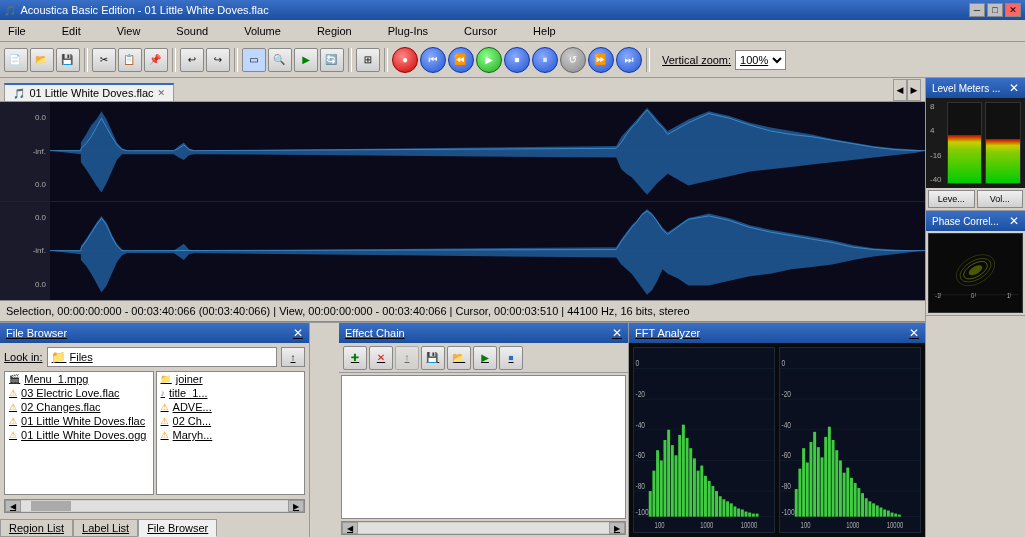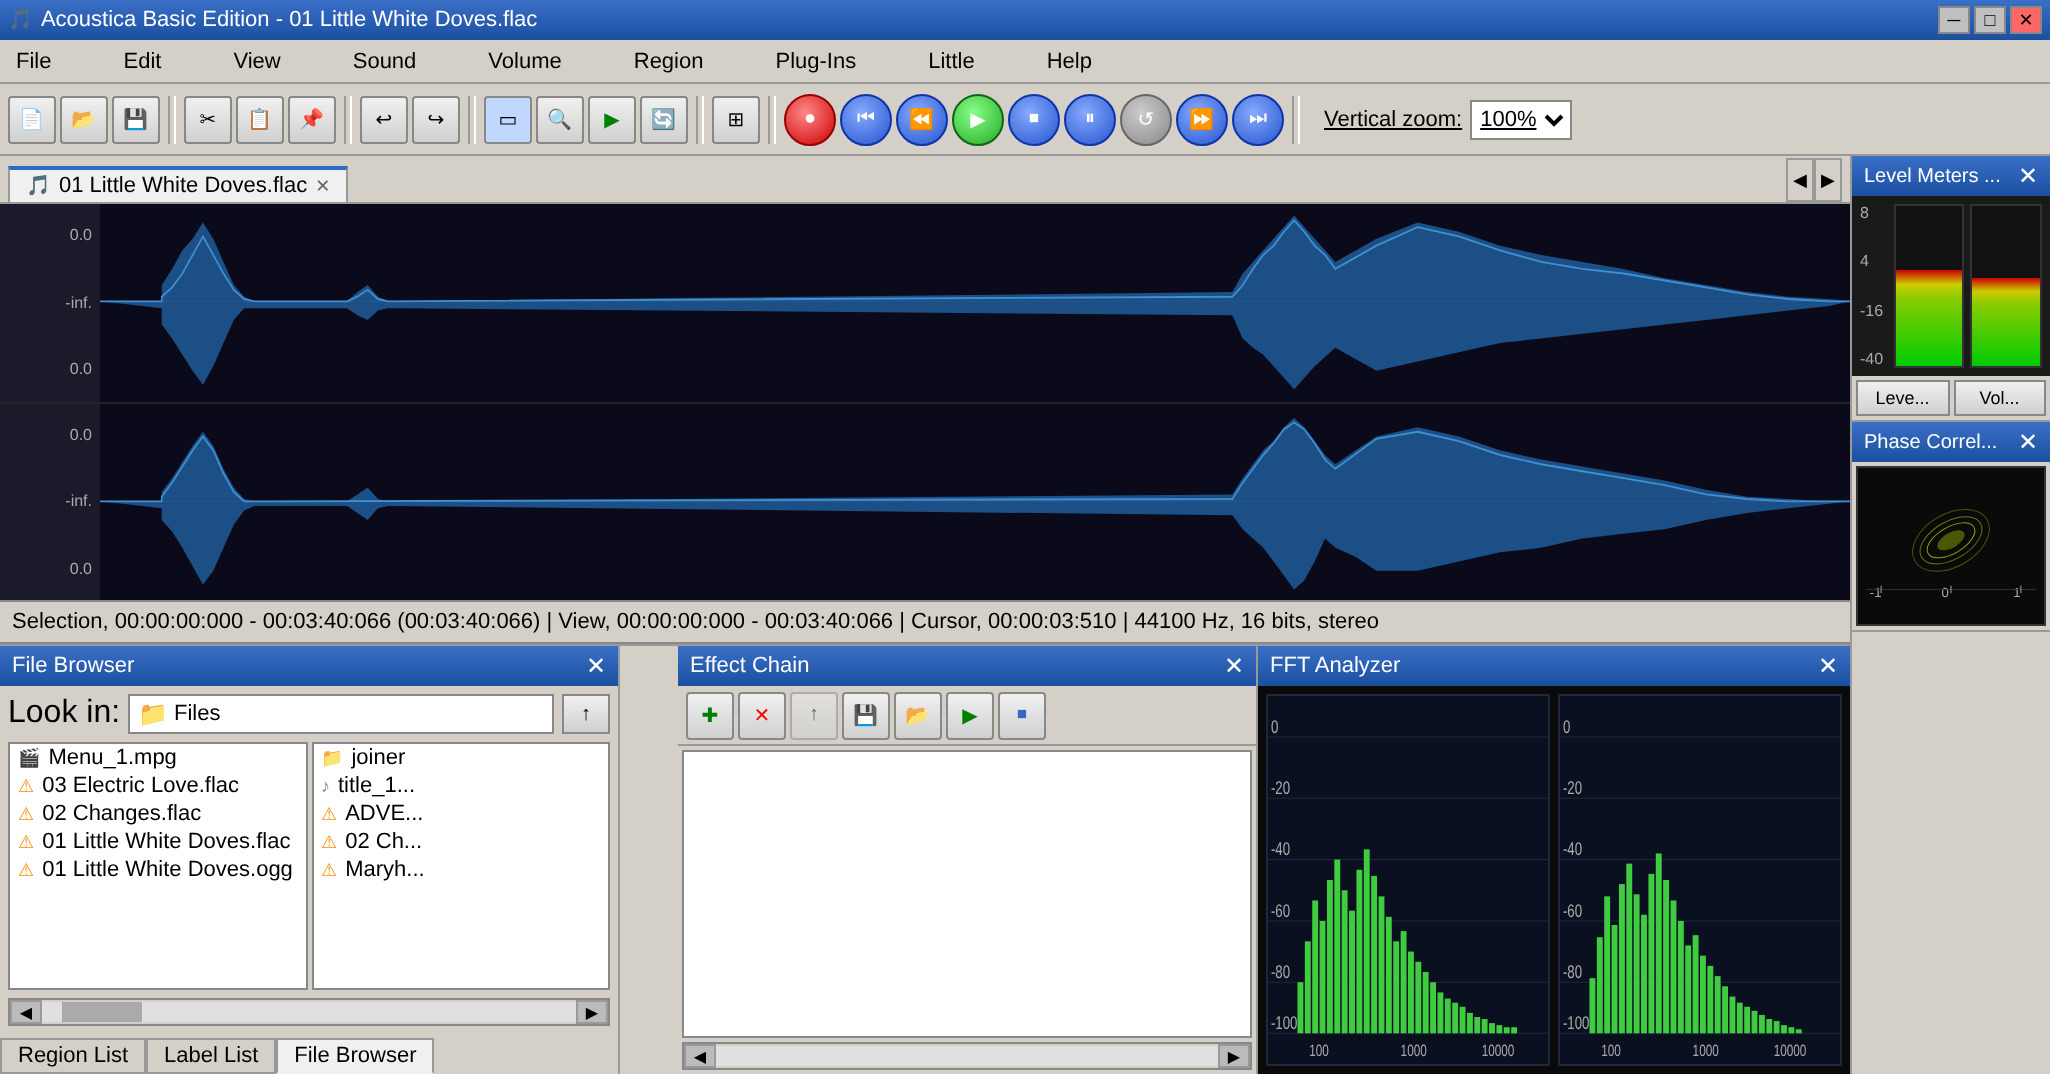--- a/index.html
+++ b/index.html
@@ -48,21 +48,21 @@
     
     
     #bottom-panel { height: 220px; display: flex; border-top: 1px solid #999; }
     
     
     #file-browser { width: 310px; background: #d4d0c8; border-right: 1px solid #999; display: flex; flex-direction: column; }
     .panel-title { background: linear-gradient(to bottom, #3a6fc7, #1a4fa0); color: white; padding: 2px 6px; font-size: 11px; display: flex; justify-content: space-between; align-items: center; height: 20px; }
     .panel-close { cursor: pointer; font-size: 12px; }
     .file-browser-inner { padding: 4px; flex: 1; display: flex; flex-direction: column; gap: 4px; }
     .look-in-row { display: flex; align-items: center; gap: 4px; }
-    .look-in-label { font-size: 16px; white-space: nowrap; }
+    .look-in-label { font-size: 11px; white-space: nowrap; }
     .look-in-select { flex: 1; height: 20px; font-size: 11px; border: 1px solid #888; background: white; display: flex; align-items: center; padding: 0 4px; }
     .folder-icon { color: #f0a020; font-size: 12px; margin-right: 3px; }
     .nav-btn { width: 24px; height: 20px; background: linear-gradient(to bottom, #f0f0f0, #d0d0d0); border: 1px solid #888; display: flex; align-items: center; justify-content: center; cursor: pointer; font-size: 10px; }
     .file-list { flex: 1; background: white; border: 1px solid #888; overflow-y: auto; font-size: 11px; }
     .file-item { display: flex; align-items: center; padding: 1px 4px; cursor: pointer; gap: 4px; }
     
     
     .panel-tabs { display: flex; gap: 0; margin-top: 2px; }
     .panel-tab { padding: 2px 8px; border: 1px solid #999; background: #d4d0c8; cursor: pointer; font-size: 11px; }
     .panel-tab.active { background: #f0f0f0; border-bottom: 1px solid #f0f0f0; }
@@ -104,21 +104,21 @@
 </div>
 
 <div id="menu-bar">
   <span class="menu-item">File</span>
   <span class="menu-item">Edit</span>
   <span class="menu-item">View</span>
   <span class="menu-item">Sound</span>
   <span class="menu-item">Volume</span>
   <span class="menu-item">Region</span>
   <span class="menu-item">Plug-Ins</span>
-  <span class="menu-item">Little</span>
+  <span class="menu-item">Cursor</span>
   <span class="menu-item">Help</span>
 </div>
 
 <div id="toolbar">
 
   <div class="tb-btn" title="New">📄</div>
   <div class="tb-btn" title="Open">📂</div>
   <div class="tb-btn" title="Save">💾</div>
   <div class="tb-separator"></div>
   <div class="tb-btn" title="Cut">✂</div>
@@ -211,21 +211,21 @@
           </svg>
         </div>
       </div>
 
     </div>
 
     <div id="sel-status">
       <span>Selection, 00:00:00:000 - 00:03:40:066 (00:03:40:066)  |  View, 00:00:00:000 - 00:03:40:066  |  Cursor, 00:00:03:510  |  44100 Hz, 16 bits, stereo</span>
     </div>
 
-    <div id="bottom-panel" style="height:215px; display:flex; border-top:1px solid #999;">
+    <div id="bottom-panel" style="height:215px; display:flex; border-top:1px solid #999;text-decoration:underline;">
 
       <div id="file-browser" style="width:310px; background:#d4d0c8; border-right:1px solid #999; display:flex; flex-direction:column;">
         <div class="panel-title">
           <span>File Browser</span>
           <span class="panel-close">✕</span>
         </div>
         <div class="file-browser-inner">
           <div class="look-in-row">
             <span class="look-in-label">Look in:</span>
             <div class="look-in-select" style="flex:1; height:20px; border:1px solid #888; background:white; display:flex; align-items:center; padding:0 4px; font-size:11px;">

